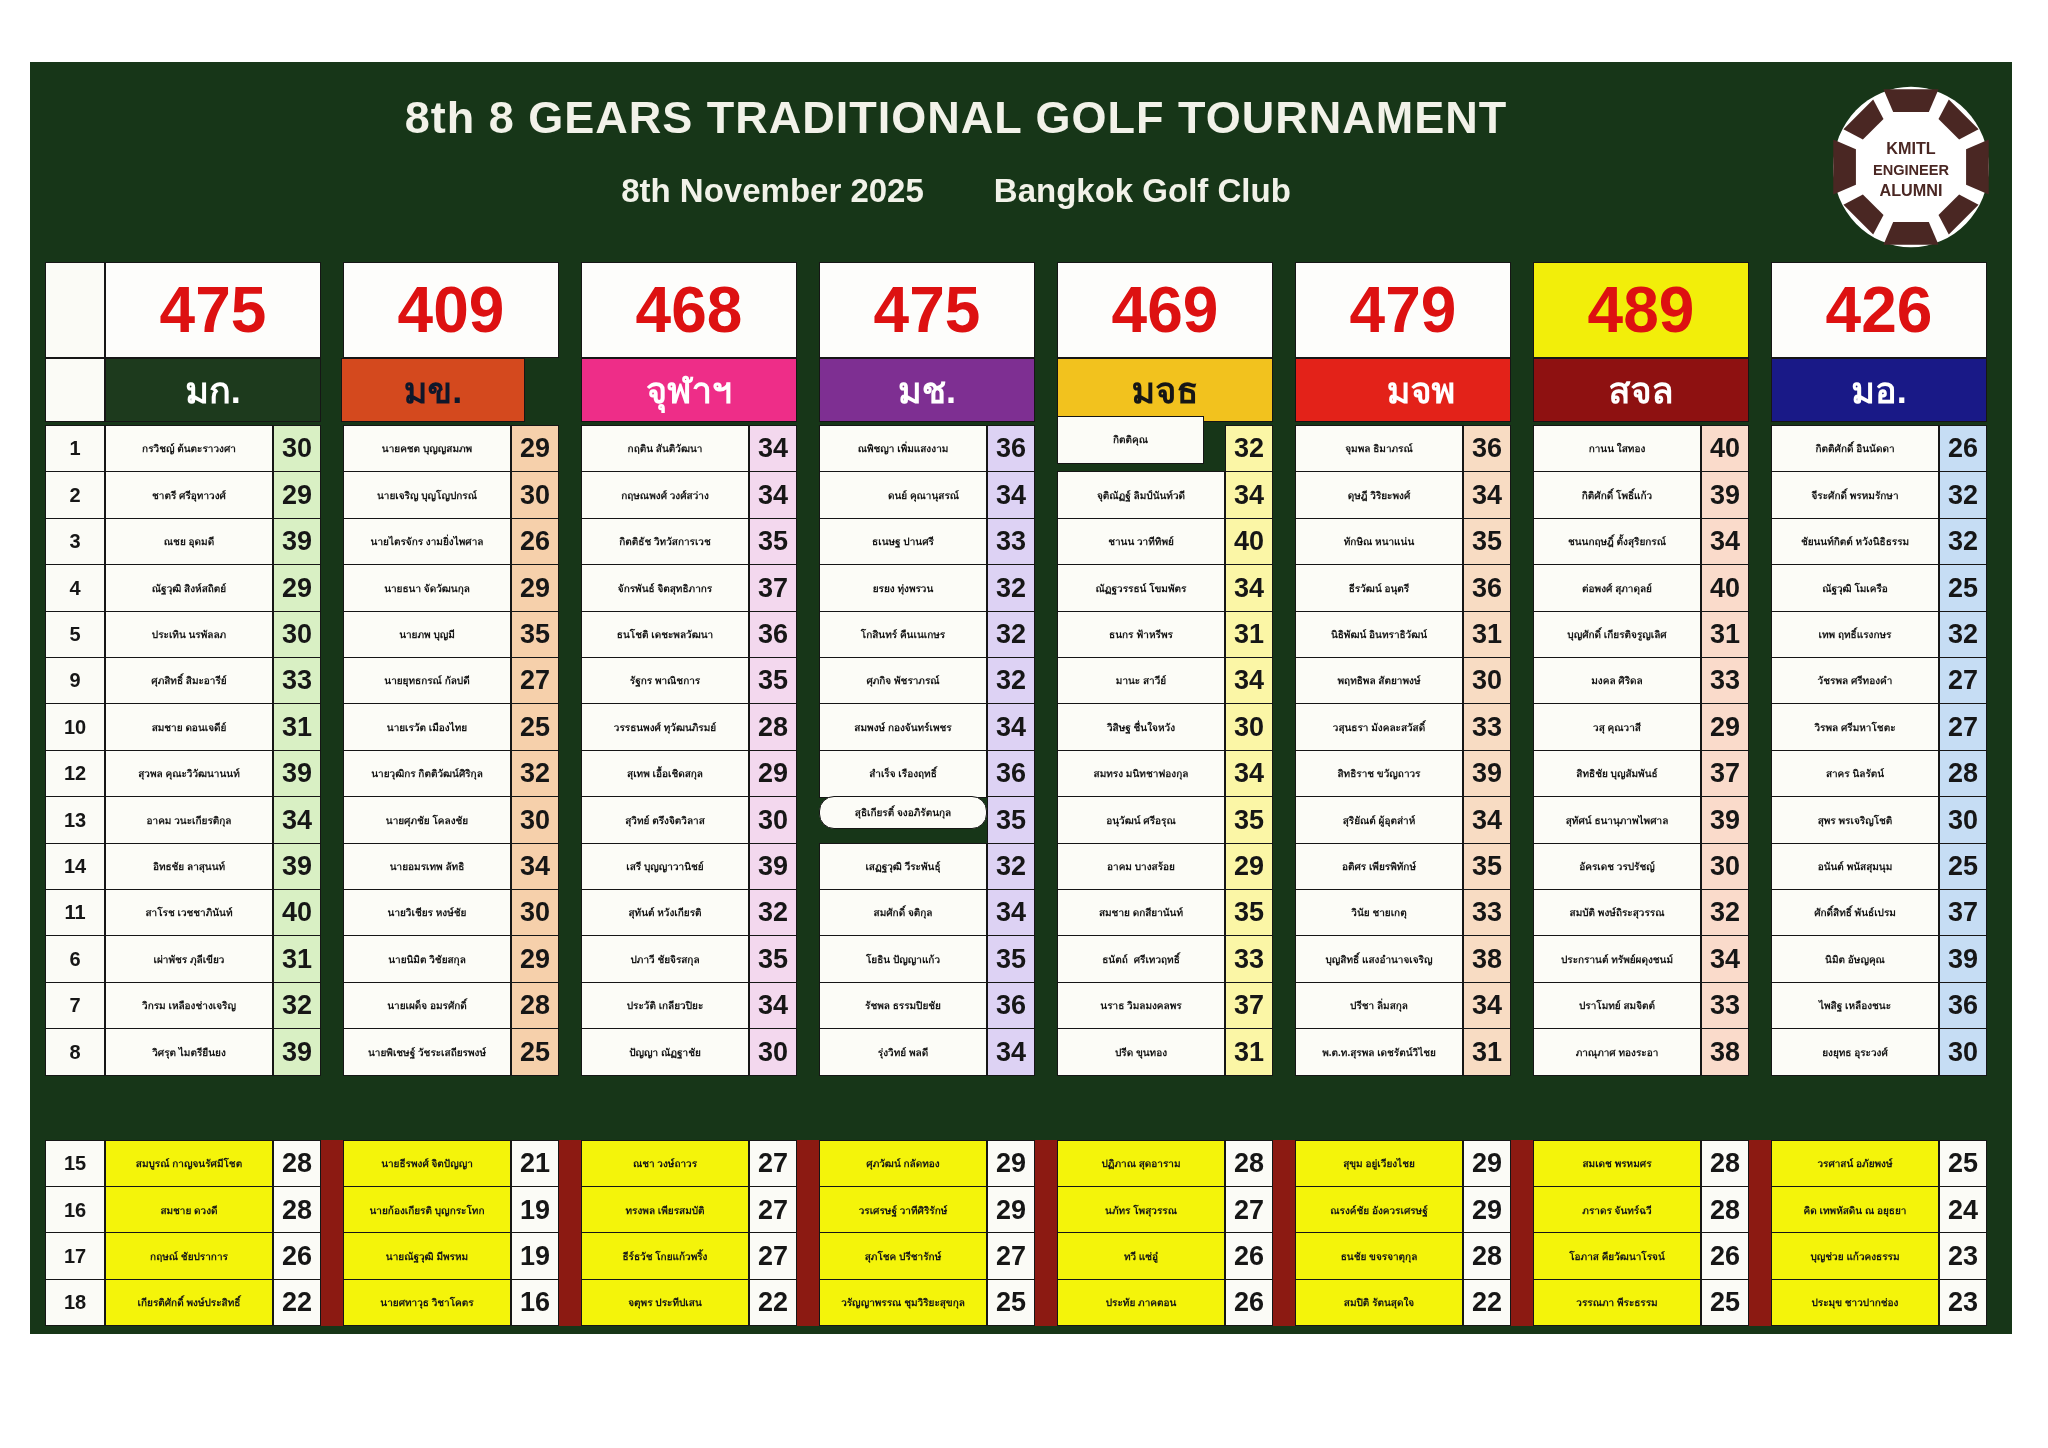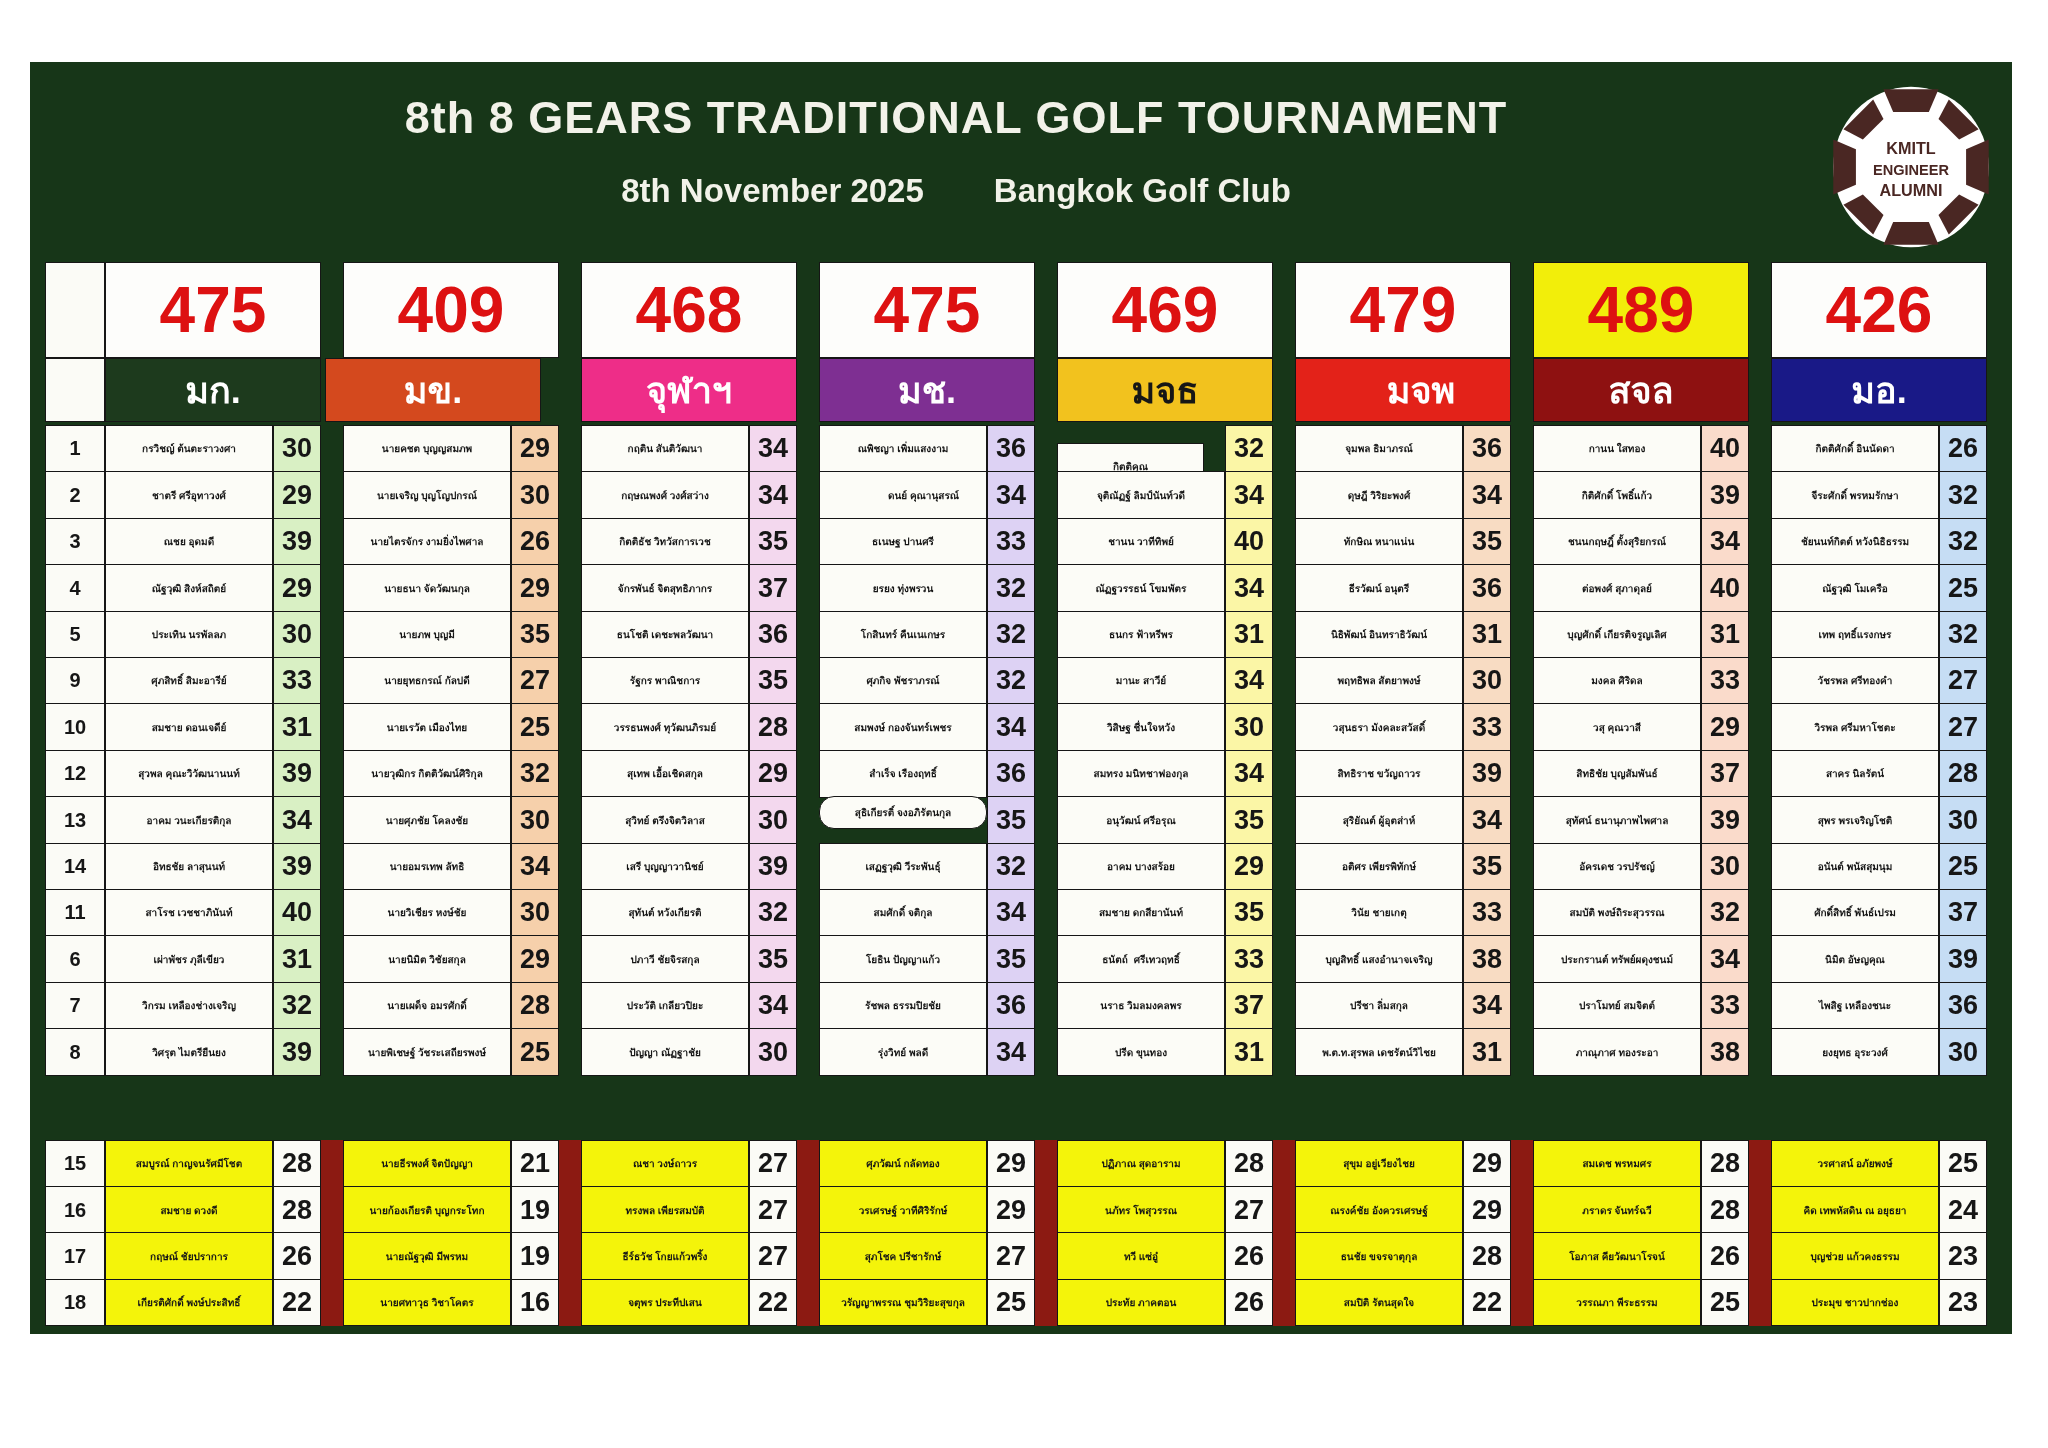--- a/index.html
+++ b/index.html
@@ -127,21 +127,21 @@
         <div class="cell bname fit" style="left: 75px; top: 1078px; width: 168px; height: 47.7px; background: rgb(244, 244, 10); font-size: 10px;">สมบูรณ์ กาญจนรัศมีโชต</div>
         <div class="cell bscore" style="left: 243px; top: 1078px; width: 48px; height: 47.7px;">28</div>
         <div class="cell bname fit" style="left: 75px; top: 1124.2px; width: 168px; height: 47.7px; background: rgb(244, 244, 10); font-size: 10px;">สมชาย ดวงดี</div>
         <div class="cell bscore" style="left: 243px; top: 1124.2px; width: 48px; height: 47.7px;">28</div>
         <div class="cell bname fit" style="left: 75px; top: 1170.4px; width: 168px; height: 47.7px; background: rgb(244, 244, 10); font-size: 10px;">กฤษณ์ ชัยปราการ</div>
         <div class="cell bscore" style="left: 243px; top: 1170.4px; width: 48px; height: 47.7px;">26</div>
         <div class="cell bname fit" style="left: 75px; top: 1216.6px; width: 168px; height: 47.7px; background: rgb(244, 244, 10); font-size: 10px;">เกียรติศักดิ์ พงษ์ประสิทธิ์</div>
         <div class="cell bscore" style="left: 243px; top: 1216.6px; width: 48px; height: 47.7px;">22</div>
         <div class="redsep" style="left: 291px; top: 1078px; width: 22px; height: 186.3px;"></div>
         <div class="cell totalcell" style="left: 313px; top: 200px; width: 216px; height: 96px; background: rgb(253, 253, 251);">409</div>
-        <div class="cell teamhdr" style="left: 295px; top: 296px; width: 216px; height: 64px; background: rgb(212, 73, 30); color: #ffffff;">มข.</div>
+        <div class="cell teamhdr" style="left: 311px; top: 296px; width: 184px; height: 64px; background: rgb(212, 73, 30); color: #0f172a;">มข.</div>
         <div class="cell namecell fit" style="left: 313px; top: 363px; width: 168px; height: 47.9px; font-size: 10px;">นายคชต บุญญสมภพ</div>
         <div class="cell scorecell" style="left: 481px; top: 363px; width: 48px; height: 47.9px; background: rgb(246, 208, 171);">29</div>
         <div class="cell namecell fit" style="left: 313px; top: 409.4px; width: 168px; height: 47.9px; font-size: 10px;">นายเจริญ บุญโญปกรณ์</div>
         <div class="cell scorecell" style="left: 481px; top: 409.4px; width: 48px; height: 47.9px; background: rgb(246, 208, 171);">30</div>
         <div class="cell namecell fit" style="left: 313px; top: 455.8px; width: 168px; height: 47.9px; font-size: 10px;">นายไตรจักร งามยิ่งไพศาล</div>
         <div class="cell scorecell" style="left: 481px; top: 455.8px; width: 48px; height: 47.9px; background: rgb(246, 208, 171);">26</div>
         <div class="cell namecell fit" style="left: 313px; top: 502.2px; width: 168px; height: 47.9px; font-size: 10px;">นายธนา จัดวัฒนกุล</div>
         <div class="cell scorecell" style="left: 481px; top: 502.2px; width: 48px; height: 47.9px; background: rgb(246, 208, 171);">29</div>
         <div class="cell namecell fit" style="left: 313px; top: 548.6px; width: 168px; height: 47.9px; font-size: 10px;">นายภพ บุญมี</div>
         <div class="cell scorecell" style="left: 481px; top: 548.6px; width: 48px; height: 47.9px; background: rgb(246, 208, 171);">35</div>
@@ -245,21 +245,21 @@
         <div class="cell bscore" style="left: 957px; top: 1078px; width: 48px; height: 47.7px;">29</div>
         <div class="cell bname fit" style="left: 789px; top: 1124.2px; width: 168px; height: 47.7px; background: rgb(244, 244, 10); font-size: 10px;">วรเศรษฐ์ วาทีศิริรักษ์</div>
         <div class="cell bscore" style="left: 957px; top: 1124.2px; width: 48px; height: 47.7px;">29</div>
         <div class="cell bname fit" style="left: 789px; top: 1170.4px; width: 168px; height: 47.7px; background: rgb(244, 244, 10); font-size: 10px;">สุภโชค ปรีชารักษ์</div>
         <div class="cell bscore" style="left: 957px; top: 1170.4px; width: 48px; height: 47.7px;">27</div>
         <div class="cell bname fit" style="left: 789px; top: 1216.6px; width: 168px; height: 47.7px; background: rgb(244, 244, 10); font-size: 10px;">วรัญญาพรรณ ชุมวิริยะสุขกุล</div>
         <div class="cell bscore" style="left: 957px; top: 1216.6px; width: 48px; height: 47.7px;">25</div>
         <div class="redsep" style="left: 1005px; top: 1078px; width: 22px; height: 186.3px;"></div>
         <div class="cell totalcell" style="left: 1027px; top: 200px; width: 216px; height: 96px; background: rgb(253, 253, 251);">469</div>
         <div class="cell teamhdr" style="left: 1027px; top: 296px; width: 216px; height: 64px; background: rgb(242, 194, 30); color: rgb(22, 22, 22);">มจธ</div>
-        <div class="cell namecell fit" style="left: 1027px; top: 381px; width: 147px; height: 47.9px; font-size: 10px;">กิตติคุณ</div>
+        <div class="cell namecell fit" style="left: 1027px; top: 354px; width: 147px; height: 47.9px; font-size: 10px;">กิตติคุณ</div>
         <div class="cell scorecell" style="left: 1195px; top: 363px; width: 48px; height: 47.9px; background: rgb(251, 246, 166);">32</div>
         <div class="cell namecell fit" style="left: 1027px; top: 409.4px; width: 168px; height: 47.9px; font-size: 10px;">จุติณัฏฐ์ ลิมป์นันท์วดี</div>
         <div class="cell scorecell" style="left: 1195px; top: 409.4px; width: 48px; height: 47.9px; background: rgb(251, 246, 166);">34</div>
         <div class="cell namecell fit" style="left: 1027px; top: 455.8px; width: 168px; height: 47.9px; font-size: 10px;">ชานน วาทีทิพย์</div>
         <div class="cell scorecell" style="left: 1195px; top: 455.8px; width: 48px; height: 47.9px; background: rgb(251, 246, 166);">40</div>
         <div class="cell namecell fit" style="left: 1027px; top: 502.2px; width: 168px; height: 47.9px; font-size: 10px;">ณัฏฐวรรธน์ โขมพัตร</div>
         <div class="cell scorecell" style="left: 1195px; top: 502.2px; width: 48px; height: 47.9px; background: rgb(251, 246, 166);">34</div>
         <div class="cell namecell fit" style="left: 1027px; top: 548.6px; width: 168px; height: 47.9px; font-size: 10px;">ธนกร ฟ้าหรีพร</div>
         <div class="cell scorecell" style="left: 1195px; top: 548.6px; width: 48px; height: 47.9px; background: rgb(251, 246, 166);">31</div>
         <div class="cell namecell fit" style="left: 1027px; top: 595px; width: 168px; height: 47.9px; font-size: 10px;">มานะ สาวีย์</div>

